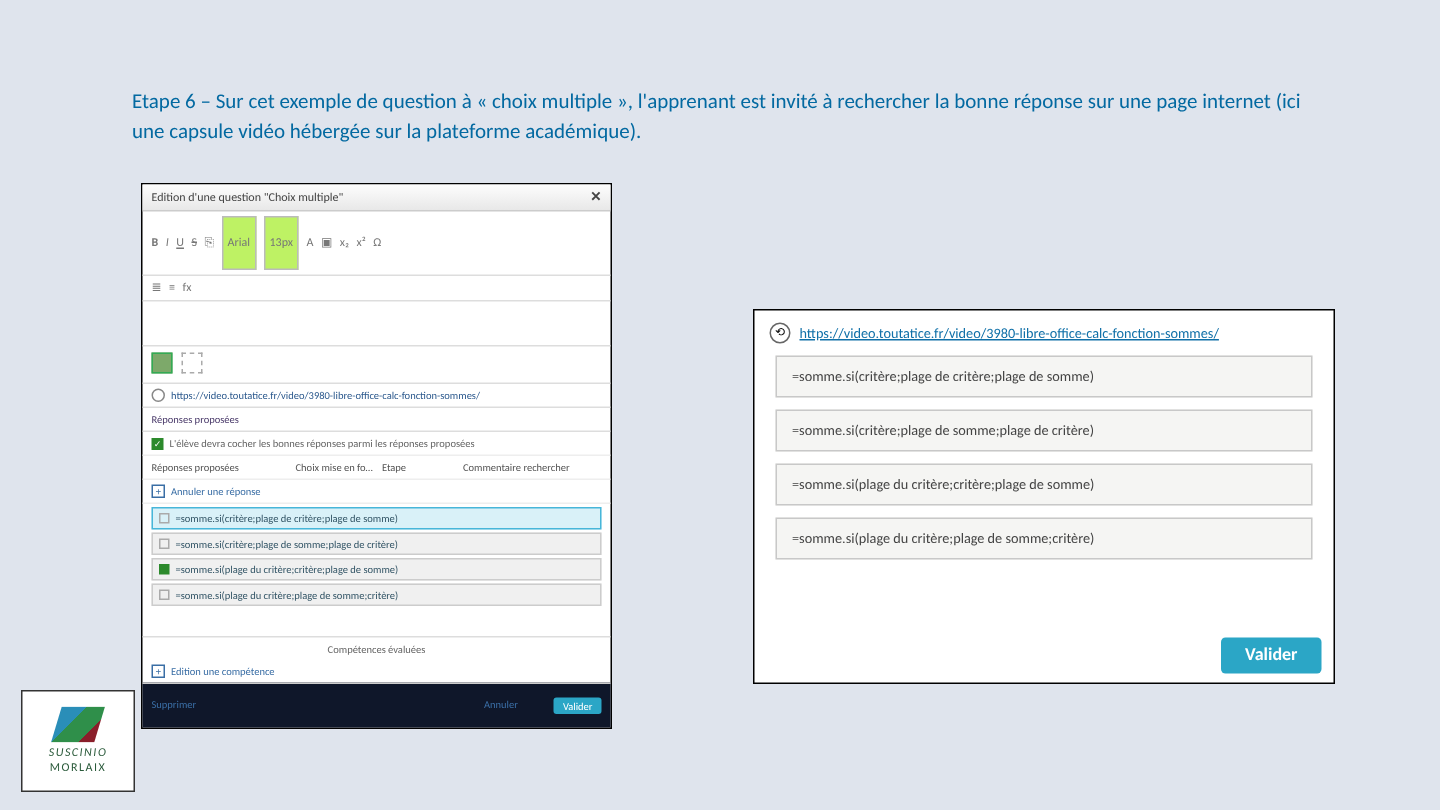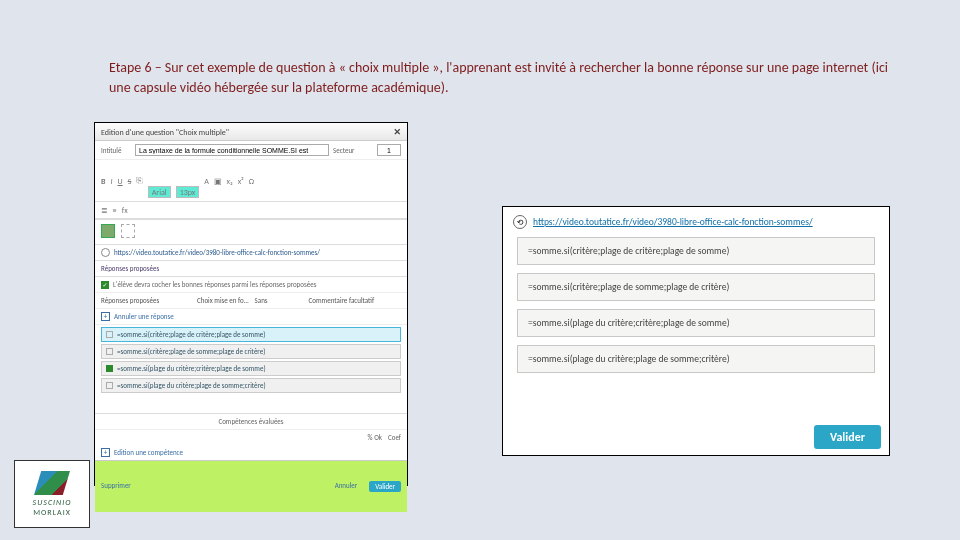--- a/index.html
+++ b/index.html
@@ -7,25 +7,25 @@
     width: 960px;
     height: 540px;
     background: #dfe4ed;
     font-family: Calibri, Arial, sans-serif;
     position: relative;
     overflow: hidden;
   }
   .caption {
     position: absolute;
     top: 58px;
-    left: 109px;
+    left: 88px;
     width: 780px;
     font-size: 14px;
     line-height: 1.4;
-    color: #7f1d1d;
+    color: #0369a1;
   }
   .panel-left {
     position: absolute;
     top: 122px;
     left: 94px;
     width: 314px;
     height: 364px;
     background: #fff;
     border: 1px solid #000;
     font-size: 7px;
@@ -64,21 +64,21 @@
   .pl-row .secv { width:24px; border:1px solid #aaa; height:12px; font-size:7px; text-align:center; }
   .toolbar {
     display:flex;
     align-items:center;
     gap:5px;
     padding:3px 6px;
     border-bottom:1px solid #ddd;
     color:#777;
     font-size:8px;
   }
-  .toolbar .sel { border:1px solid #bbb; padding:0 3px; background:#5eead4;margin-top:23px; }
+  .toolbar .sel { border:1px solid #bbb; padding:12px 3px; background:#bef264; }
   .editor-area {
     height: 62px;
     border-bottom:1px solid #ddd;
   }
   .mini-img {
     padding:4px 6px;
     border-bottom:1px solid #ddd;
   }
   .mini-img .thumb {
     width:14px;height:14px;background:#7da96a;border:1px solid #3a5;
@@ -134,26 +134,26 @@
   .resp-item .ck { width:7px;height:7px;background:#2c8a2c; }
   .resp-item .nk { width:7px;height:7px;border:1px solid #aaa; }
   .comp { padding:3px 22px; color:#666; border-top:1px solid #ddd;margin-top:15px;}
   .comp-row { padding:3px 6px; display:flex;justify-content:flex-end;gap:6px;color:#666;border-top:1px solid #eee;}
   .add-comp { padding:3px 6px; display:flex;align-items:center;gap:4px;color:#3a6ea5;}
   .add-comp .plus{width:9px;height:9px;border:1px solid #3a6ea5;color:#3a6ea5;text-align:center;line-height:7px;}
   .pl-footer {
     margin-top:auto;
     display:flex;
     justify-content:space-between;
-    padding:20px 6px;
+    padding:9px 6px;
     border-top:1px solid #ccc;
-    background:#bef264;
+    background:#0f172a;
   }
   .btn-flat { color:#3a6ea5; cursor:pointer; }
-  .btn-grp { display:flex; gap:12px;justify-content:space-between; }
+  .btn-grp { display:flex; gap:24px;justify-content:space-between; }
   .btn-valider-sm {
     background:#2ba6c6;color:#fff;padding:1px 6px;border-radius:2px;font-size:7px;
   }
 
   .panel-right {
     position:absolute;
     top:206px;
     left:502px;
     width:388px;
     height:250px;
@@ -217,26 +217,20 @@
 </style>
 </head>
 <body>
 
 <div class="caption">Etape 6 – Sur cet exemple de question à « choix multiple », l'apprenant est invité à rechercher la bonne réponse sur une page internet (ici une capsule vidéo hébergée sur la plateforme académique).</div>
 
 <div class="panel-left">
   <div class="pl-header">
     <span>Edition d'une question "Choix multiple"</span>
     <span class="pl-close">✕</span>
-  </div>
-  <div class="pl-row">
-    <span class="lab">Intitulé</span>
-    <input class="tx" value="La syntaxe de la formule conditionnelle SOMME.SI est" style="">
-    <span class="sec">Secteur</span>
-    <input class="secv" value="1" style="">
   </div>
   <div class="toolbar">
     <b>B</b>
     <i>I</i>
     <u>U</u>
     <s>S</s>
     <span>⎘</span>
     <span class="sel">Arial</span>
     <span class="sel">13px</span>
     <span>A</span>
@@ -260,22 +254,22 @@
     <span class="url">https://video.toutatice.fr/video/3980-libre-office-calc-fonction-sommes/</span>
   </div>
   <div class="sect-h">Réponses proposées</div>
   <div class="info">
     <span class="chk">✓</span>
     <span>L'élève devra cocher les bonnes réponses parmi les réponses proposées</span>
   </div>
   <div class="resp-head">
     <span class="c1">Réponses proposées</span>
     <span>Choix mise en fo…</span>
-    <span class="c2">Sans</span>
-    <span class="c3">Commentaire facultatif</span>
+    <span class="c2">Etape</span>
+    <span class="c3">Commentaire rechercher</span>
   </div>
   <div class="add-resp">
     <span class="plus">+</span>
     <span>Annuler une réponse</span>
   </div>
   <div class="resp-list">
     <div class="resp-item">
         <span class="nk"></span>
         <span>=somme.si(critère;plage de critère;plage de somme)</span>
       </div>
@@ -286,24 +280,20 @@
     <div class="resp-item plain">
         <span class="ck"></span>
         <span>=somme.si(plage du critère;critère;plage de somme)</span>
       </div>
     <div class="resp-item plain">
         <span class="nk"></span>
         <span>=somme.si(plage du critère;plage de somme;critère)</span>
       </div>
   </div>
   <div class="comp" style="text-align:center">Compétences évaluées</div>
-  <div class="comp-row">
-    <span>% Ok</span>
-    <span>Coef</span>
-  </div>
   <div class="add-comp">
     <span class="plus">+</span>
     <span>Edition une compétence</span>
   </div>
   <div class="pl-footer">
     <span class="btn-flat">Supprimer</span>
     <span class="btn-grp">
       <span class="btn-flat">Annuler</span>
       <span class="btn-valider-sm">Valider</span>
     </span>

